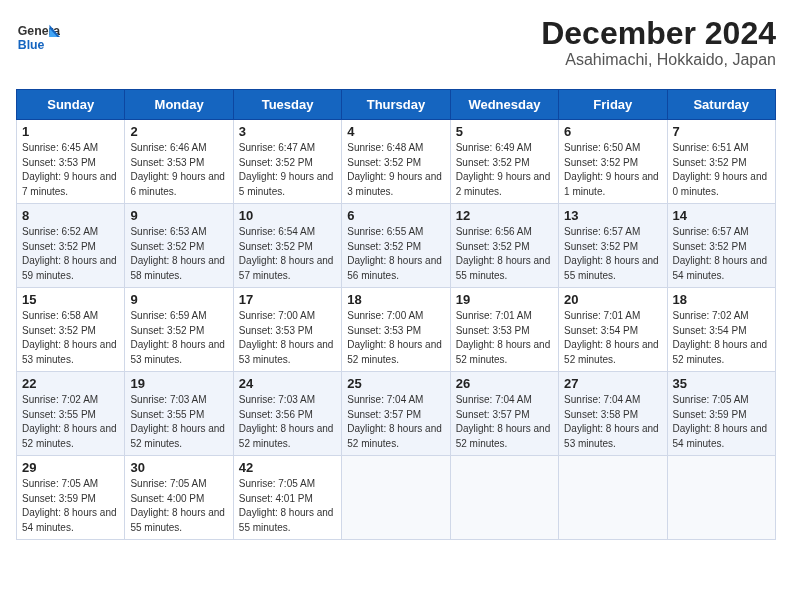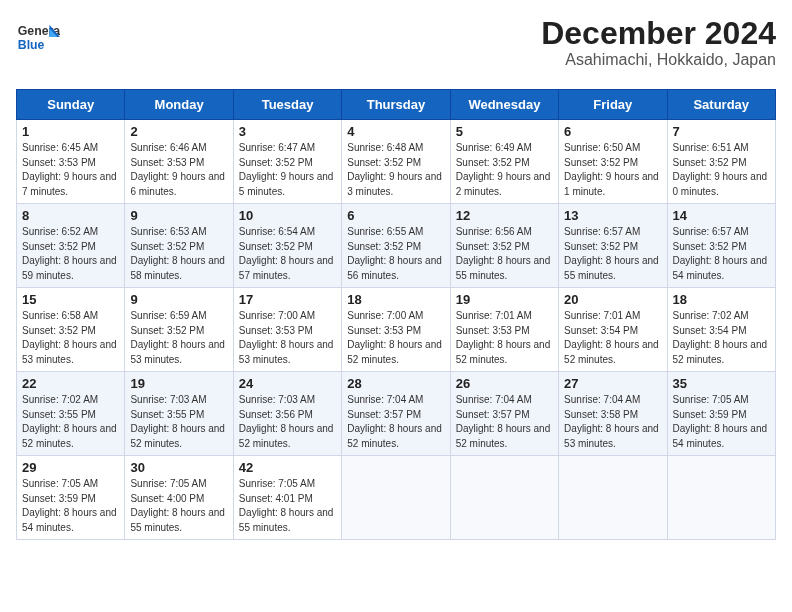--- a/index.html
+++ b/index.html
@@ -167,21 +167,21 @@
         <td><span class="day-num">18</span>
 <span class="day-info">Sunrise: 7:02 AM<br>Sunset: 3:54 PM<br>Daylight: 8 hours and 52 minutes.</span></td>
       </tr>
       <tr>
         <td><span class="day-num">22</span>
 <span class="day-info">Sunrise: 7:02 AM<br>Sunset: 3:55 PM<br>Daylight: 8 hours and 52 minutes.</span></td>
         <td><span class="day-num">19</span>
 <span class="day-info">Sunrise: 7:03 AM<br>Sunset: 3:55 PM<br>Daylight: 8 hours and 52 minutes.</span></td>
         <td><span class="day-num">24</span>
 <span class="day-info">Sunrise: 7:03 AM<br>Sunset: 3:56 PM<br>Daylight: 8 hours and 52 minutes.</span></td>
-        <td><span class="day-num">28</span>
+        <td><span class="day-num">25</span>
 <span class="day-info">Sunrise: 7:04 AM<br>Sunset: 3:57 PM<br>Daylight: 8 hours and 52 minutes.</span></td>
         <td><span class="day-num">26</span>
 <span class="day-info">Sunrise: 7:04 AM<br>Sunset: 3:57 PM<br>Daylight: 8 hours and 52 minutes.</span></td>
         <td><span class="day-num">27</span>
 <span class="day-info">Sunrise: 7:04 AM<br>Sunset: 3:58 PM<br>Daylight: 8 hours and 53 minutes.</span></td>
         <td><span class="day-num">35</span>
 <span class="day-info">Sunrise: 7:05 AM<br>Sunset: 3:59 PM<br>Daylight: 8 hours and 54 minutes.</span></td>
       </tr>
       <tr>
         <td><span class="day-num">29</span>

